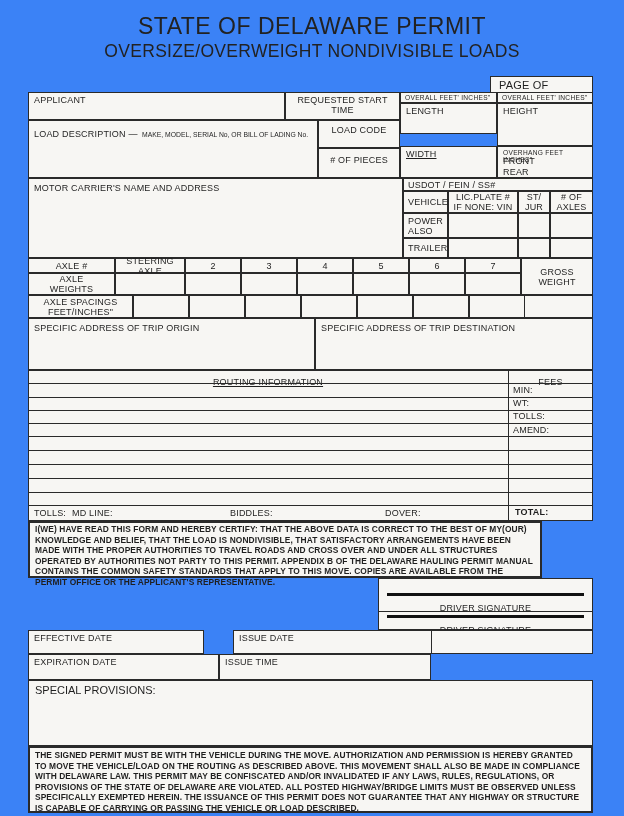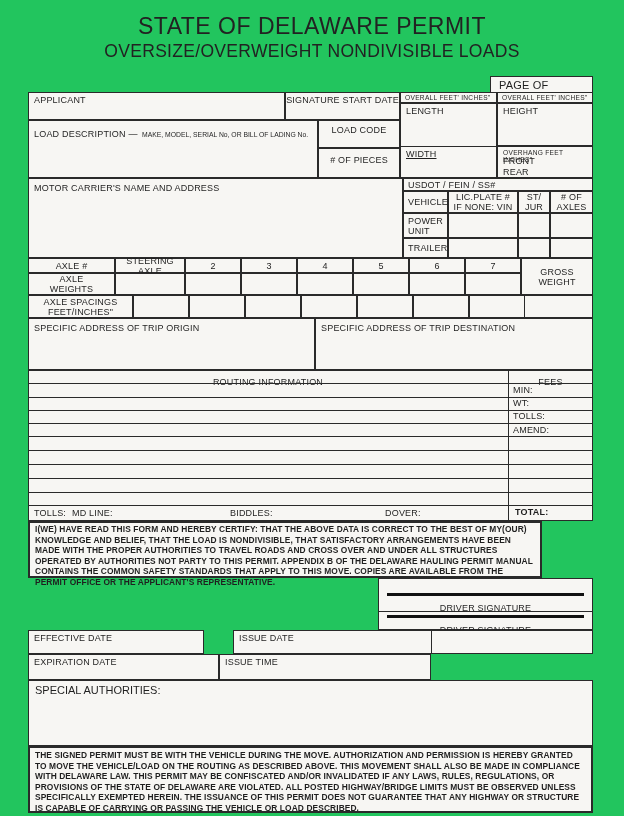--- a/index.html
+++ b/index.html
@@ -1,17 +1,17 @@
 <!DOCTYPE html>
 <html><head>
 <meta charset="utf-8">
 <style>
   html,body{margin:0;padding:0;}
   body{background:#d9d9d9;font-family:"Liberation Sans","DejaVu Sans",sans-serif;}
-  .sheet{position:relative;width:624px;height:816px;background:#22c55e;color:#1f1f1f;overflow:hidden;}
+  .sheet{position:relative;width:624px;height:816px;background:#3b82f6;color:#1f1f1f;overflow:hidden;}
   .box{position:absolute;border:1px solid #2a2a2a;box-sizing:border-box;background:#f7f6f3;}
   .lbl{font-size:9px;letter-spacing:.2px;}
   .pad{padding:2px 0 0 5px;display:block;}
   .ctr{display:flex;align-items:flex-start;justify-content:center;text-align:center;}
   .mid{display:flex;align-items:center;justify-content:center;text-align:center;}
   .tiny{font-size:6.6px;letter-spacing:.3px;}
   .pre{white-space:pre-line;}
   .abs{position:absolute;}
   .hline{position:absolute;left:28px;width:565px;height:1px;background:#2a2a2a;}
   .vline{position:absolute;width:1px;background:#2a2a2a;}
@@ -31,30 +31,30 @@
   <div class="subtitle" style="top:41px;">OVERSIZE/OVERWEIGHT NONDIVISIBLE LOADS</div>
 
   <div class="box" style="left:490px;top:76px;width:103px;height:17px;">
     <span class="lbl" style="position:absolute;left:8px;top:2px;font-size:11px;">PAGE  OF</span>
   </div>
 
   <div class="box" style="left:28px;top:92px;width:257px;height:28px;">
     <span class="lbl pad">APPLICANT</span>
   </div>
   <div class="box ctr" style="left:285px;top:92px;width:115px;height:28px;">
-    <span class="lbl" style="padding-top:2px;">SIGNATURE START DATE</span>
+    <span class="lbl" style="padding-top:2px;">REQUESTED START TIME</span>
   </div>
 
   <div class="box" style="left:400px;top:92px;width:97px;height:11px;">
     <span class="tiny" style="position:absolute;left:4px;top:1px;">OVERALL  FEET'  INCHES"</span>
   </div>
   <div class="box" style="left:497px;top:92px;width:96px;height:11px;">
     <span class="tiny" style="position:absolute;left:4px;top:1px;">OVERALL  FEET'  INCHES"</span>
   </div>
-  <div class="box" style="left:400px;top:103px;width:97px;height:44px;">
+  <div class="box" style="left:400px;top:103px;width:97px;height:31px;">
     <span class="lbl pad">LENGTH</span>
   </div>
   <div class="box" style="left:497px;top:103px;width:96px;height:43px;">
     <span class="lbl pad">HEIGHT</span>
   </div>
   <div class="box" style="left:400px;top:146px;width:97px;height:32px;text-decoration:underline;">
     <span class="lbl pad">WIDTH</span>
   </div>
   <div class="box" style="left:497px;top:146px;width:96px;height:32px;">
     <span class="tiny" style="position:absolute;left:5px;top:2px;">OVERHANG  FEET  INCHES"</span>
@@ -93,21 +93,21 @@
     <span class="lbl pre">ST/
 JUR</span>
   </div>
   <div class="box mid" style="left:550px;top:191px;width:43px;height:22px;">
     <span class="lbl pre"># OF
 AXLES</span>
   </div>
 
   <div class="box" style="left:403px;top:213px;width:45px;height:25px;">
     <span class="lbl pre" style="position:absolute;left:4px;top:2px;">POWER
-UNIT</span>
+ALSO</span>
   </div>
   <div class="box" style="left:448px;top:213px;width:70px;height:25px;"></div>
   <div class="box" style="left:518px;top:213px;width:32px;height:25px;"></div>
   <div class="box" style="left:550px;top:213px;width:43px;height:25px;"></div>
 
   <div class="box" style="left:403px;top:238px;width:45px;height:20px;">
     <span class="lbl" style="position:absolute;left:4px;top:4px;">TRAILER</span>
   </div>
   <div class="box" style="left:448px;top:238px;width:70px;height:20px;"></div>
   <div class="box" style="left:518px;top:238px;width:32px;height:20px;"></div>
@@ -167,21 +167,21 @@
   <div class="box" style="left:469px;top:295px;width:56px;height:23px;"></div>
 
   <div class="box" style="left:315px;top:318px;width:278px;height:52px;">
     <span class="lbl pad" style="padding-top:4px;">SPECIFIC ADDRESS OF TRIP DESTINATION</span>
   </div>
   <div class="box" style="left:28px;top:318px;width:287px;height:52px;">
     <span class="lbl pad" style="padding-top:4px;">SPECIFIC ADDRESS OF TRIP ORIGIN</span>
   </div>
 
   <div class="box" style="left:28px;top:370px;width:565px;height:151px;"></div>
-  <div class="abs" style="left:28px;top:371px;width:480px;text-align:center;"><span class="lbl">ROUTING INFORMATION</span></div>
+  <div class="abs" style="left:28px;top:371px;width:480px;text-align:center;text-decoration:underline;"><span class="lbl">ROUTING INFORMATION</span></div>
   <div class="abs" style="left:508px;top:371px;width:85px;text-align:center;"><span class="lbl">FEES</span></div>
   <div class="vline" style="left:508px;top:370px;height:151px;"></div>
   <div class="hline" style="top:383px;"></div>
   <div class="hline" style="top:397px;"></div>
   <div class="hline" style="top:410px;"></div>
   <div class="hline" style="top:423px;"></div>
   <div class="hline" style="top:436px;"></div>
   <div class="hline" style="top:450px;"></div>
   <div class="hline" style="top:464px;"></div>
   <div class="hline" style="top:478px;"></div>
@@ -219,20 +219,20 @@
   </div>
   <div class="box" style="left:431px;top:630px;width:162px;height:24px;"></div>
   <div class="box" style="left:28px;top:654px;width:191px;height:26px;">
     <span class="lbl pad">EXPIRATION DATE</span>
   </div>
   <div class="box" style="left:219px;top:654px;width:212px;height:26px;">
     <span class="lbl pad">ISSUE TIME</span>
   </div>
 
   <div class="box" style="left:28px;top:680px;width:565px;height:66px;">
-    <span class="abs" style="left:6px;top:3px;font-size:11px;">SPECIAL AUTHORITIES:</span>
+    <span class="abs" style="left:6px;top:3px;font-size:11px;">SPECIAL PROVISIONS:</span>
   </div>
 
   <div class="box" style="left:28px;top:746px;width:565px;height:67px;border-width:2px;">
     <div class="legal" style="padding:2px 5px;">THE SIGNED PERMIT MUST BE WITH THE VEHICLE DURING THE MOVE.  AUTHORIZATION AND PERMISSION IS HEREBY GRANTED TO MOVE THE VEHICLE/LOAD ON THE ROUTING AS DESCRIBED ABOVE.  THIS MOVEMENT SHALL ALSO BE MADE IN COMPLIANCE WITH DELAWARE LAW.  THIS PERMIT MAY BE CONFISCATED AND/OR INVALIDATED IF ANY LAWS, RULES, REGULATIONS, OR PROVISIONS OF THE STATE OF DELAWARE ARE VIOLATED.  ALL POSTED HIGHWAY/BRIDGE LIMITS MUST BE OBSERVED UNLESS SPECIFICALLY EXEMPTED HEREIN.  THE ISSUANCE OF THIS PERMIT DOES NOT GUARANTEE THAT ANY HIGHWAY OR STRUCTURE IS CAPABLE OF CARRYING OR PASSING THE VEHICLE OR LOAD DESCRIBED.</div>
   </div>
 
 </div>
 
 </body></html>

